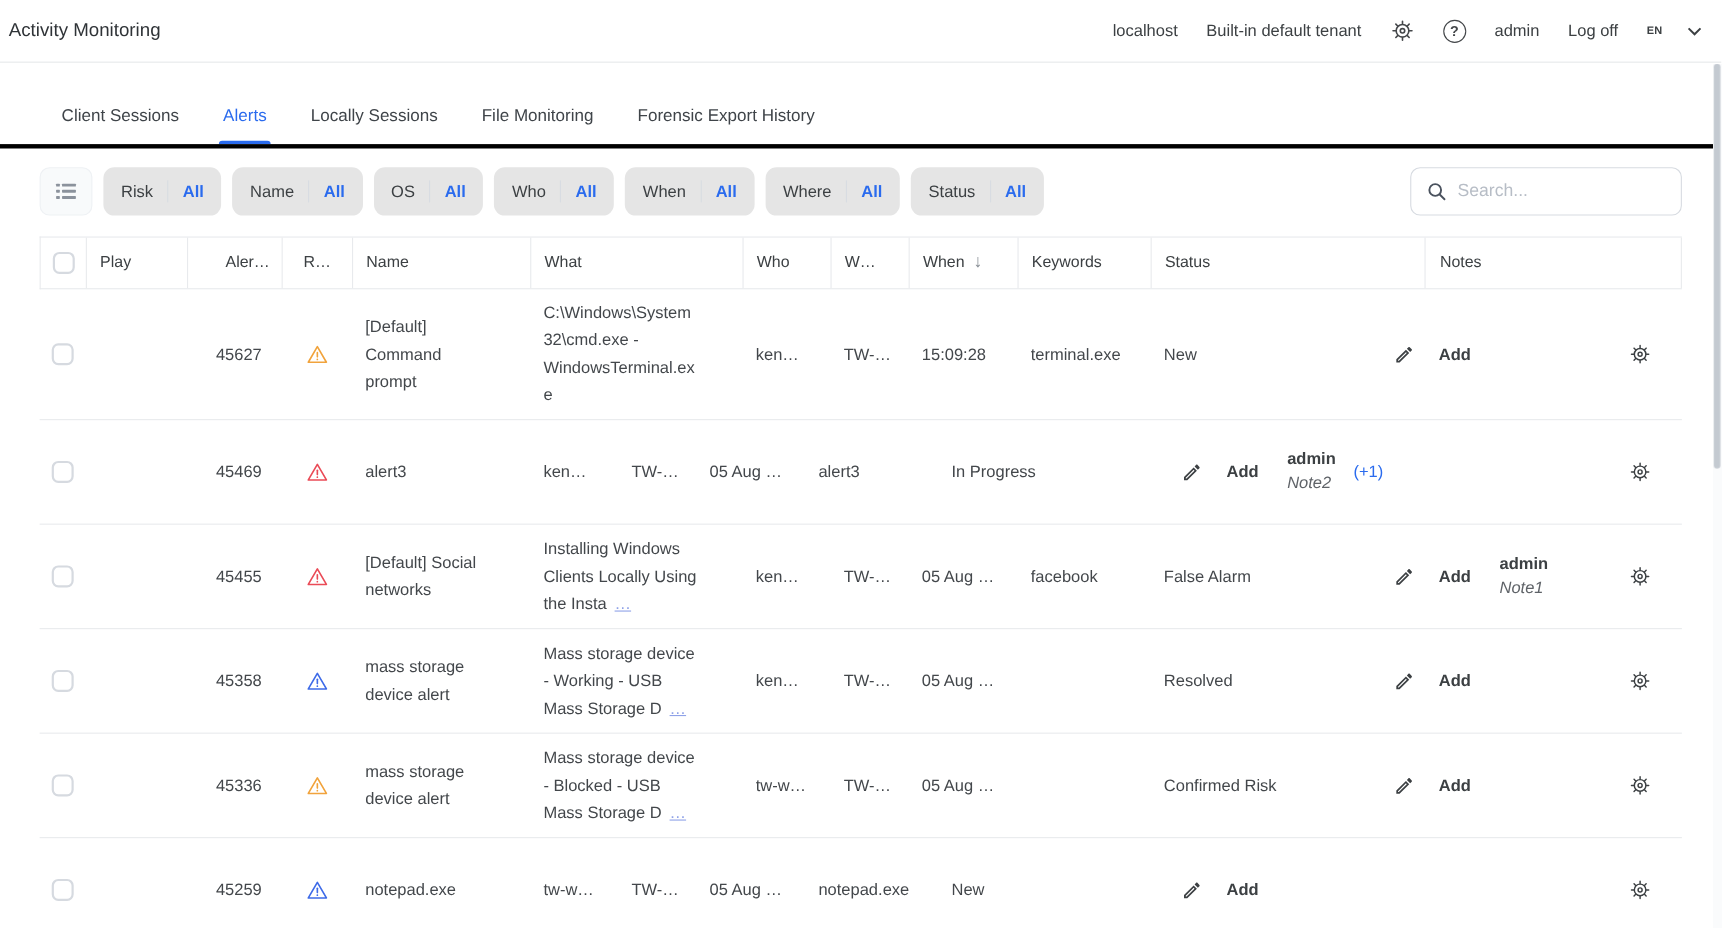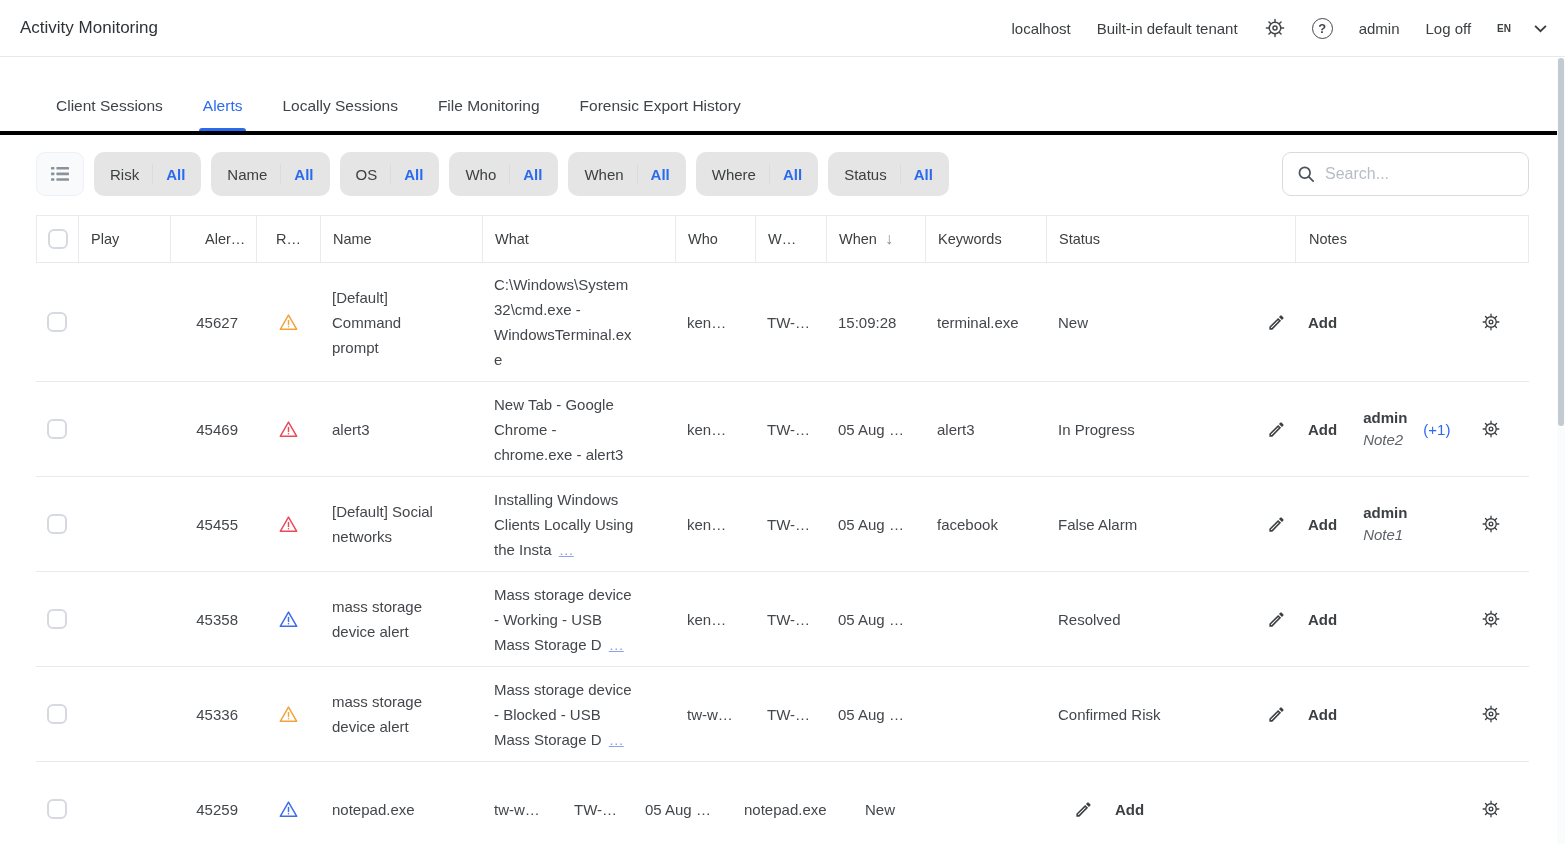--- a/index.html
+++ b/index.html
@@ -7,21 +7,21 @@
   body {
     font-family: "Liberation Sans", sans-serif;
     background: #fff;
     color: #3c4043;
   }
   :root { --accent: #2A6BEE; --line: #e8eaed; --dark: #43474b; }
 
   
   .topbar {
     height: 57px; display: flex; align-items: center;
-    padding: 0 18px 0 20px; border-bottom: 1px solid #e6e8ea;
+    padding: 0 18px 0 8px; border-bottom: 1px solid #e6e8ea;
   }
   .topbar-title { font-size: 17px; color: #2f3337; }
   .topbar-right { margin-left: auto; display: flex; align-items: center; gap: 26px; font-size: 15px; color: #3c4043; }
   .topbar-right .tb-item { white-space: nowrap; }
   .icon-btn { display: flex; align-items: center; justify-content: center; color: #44474a; cursor: pointer; background: none; border: none; }
   .help-circle {
     width: 21px; height: 21px; border: 1.6px solid #44474a; border-radius: 50%;
     display: flex; align-items: center; justify-content: center;
     font-size: 13px; font-weight: 600; color: #44474a;
   }
@@ -295,26 +295,20 @@
     <div class="cell c-risk">
       <svg viewBox="0 0 24 24" width="21" height="21" fill="none" stroke="currentColor" stroke-width="1.7" stroke-linejoin="round" style="color: rgb(234, 75, 87);">
         <path d="M12 3.6 2.6 19.8h18.8z"></path>
         <path d="M12 9.8v4.4" stroke-linecap="round"></path>
         <circle cx="12" cy="16.9" r="0.9" fill="currentColor" stroke="none"></circle>
       </svg>
     </div>
     <div class="cell c-name">
           <span class="wrap">alert3</span>
         </div>
-    <div class="cell c-what">
-      <span class="wrap">
-        <span>New Tab - Google Chrome - chrome.exe - alert3</span>
-        
-      </span>
-    </div>
     <div class="cell c-who">
           <span>ken…</span>
         </div>
     <div class="cell c-where">
           <span>TW-…</span>
         </div>
     <div class="cell c-when">
           <span>05 Aug …</span>
         </div>
     <div class="cell c-keywords">

